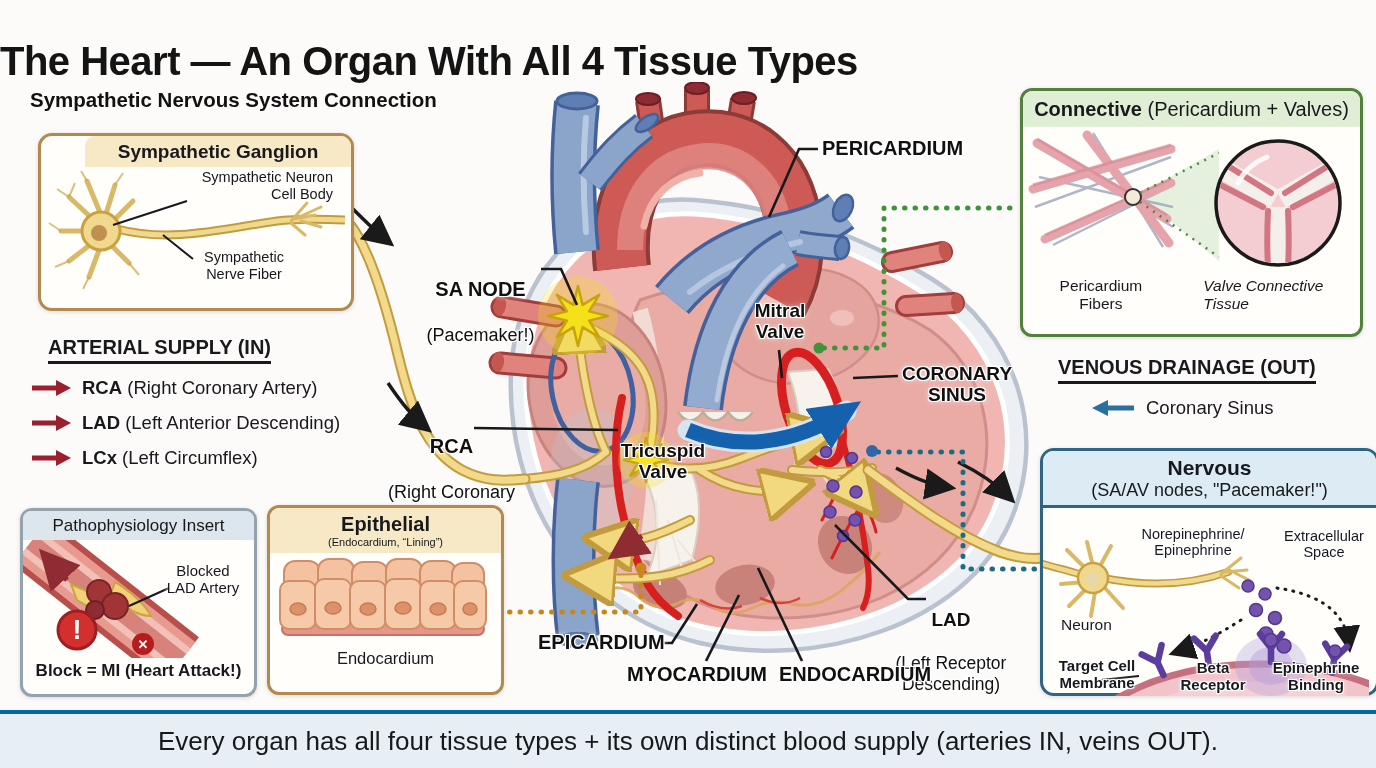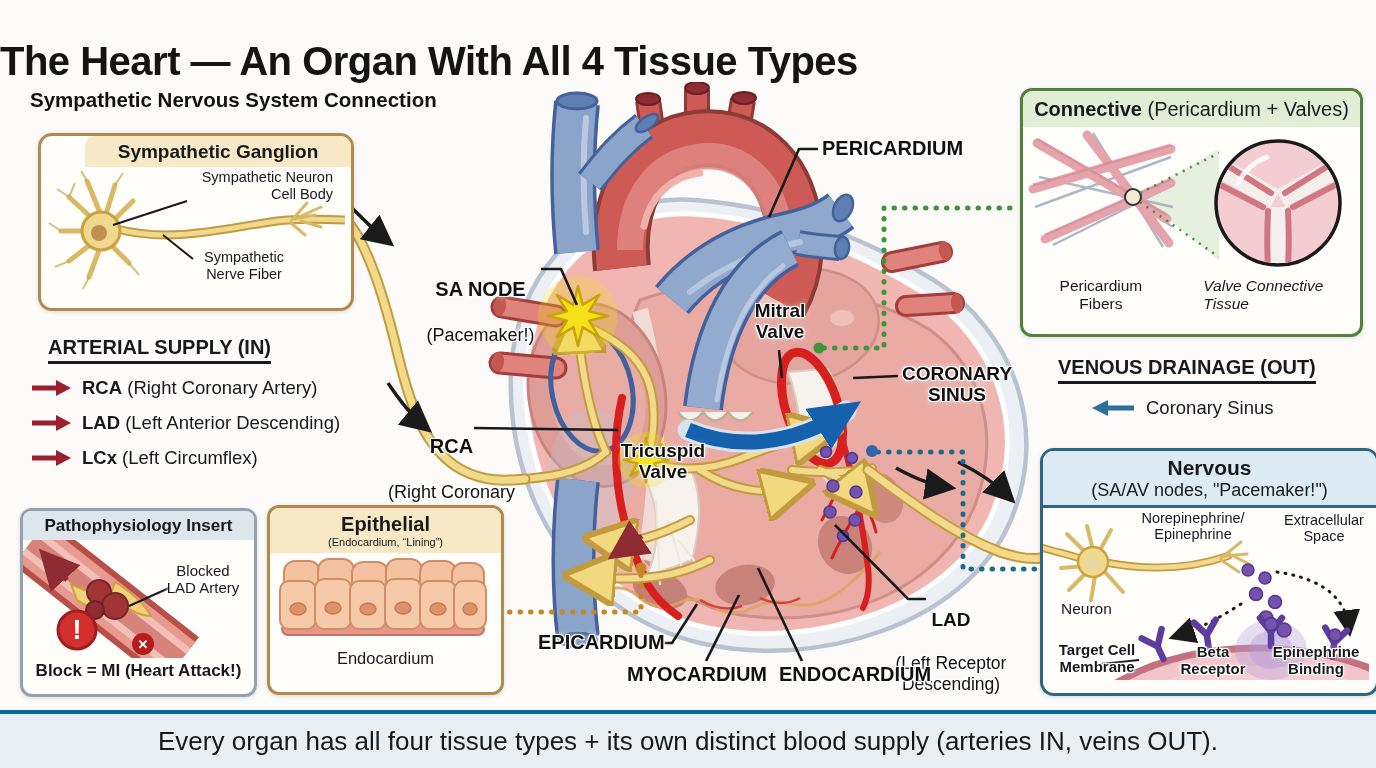--- a/index.html
+++ b/index.html
@@ -325,21 +325,21 @@
     <div class="supply-item" style="margin-left:-18px;">
       <svg width="42" height="18" viewBox="0 0 42 18">
           <rect x="2" y="6.5" width="24" height="5" fill="#9b1f2e"></rect>
           <polygon points="26,1 41,9 26,17" fill="#9b1f2e"></polygon>
         </svg>
       <span><b>LCx</b> <span>(Left Circumflex)</span></span>
     </div>
   </div>
 
   <div class="box z4" style="left:20px;top:508px;width:231px;height:183px;border:3px solid #93a2ad;border-radius:12px;">
-    <div class="box-header" style="background:#dde6ec;font-size:17px;font-weight:700;border-radius:8px 8px 0 0;">Pathophysiology Insert</div>
+    <div class="box-header" style="background:#dde6ec;font-size:17px;font-weight:400;border-radius:8px 8px 0 0;">Pathophysiology Insert</div>
     <div class="box-body" style="height:118px;overflow:hidden;">
       <svg width="225" height="118" viewBox="0 0 225 118">
         <defs>
             <marker id="pmini" markerWidth="8" markerHeight="8" refX="5" refY="4" orient="auto">
               <path d="M0,0 L8,4 L0,8 Z" fill="#8e2b33"></path>
             </marker>
           </defs>
         <path d="M 8,2 L 158,120" stroke="#b84f4a" stroke-width="58" fill="none"></path>
         <path d="M 8,2 L 158,120" stroke="#e89a90" stroke-width="46" fill="none"></path>
         <path d="M 8,2 L 158,120" stroke="#f3c0b7" stroke-width="30" fill="none"></path>
@@ -465,21 +465,21 @@
         </svg>
       <span>Coronary Sinus</span>
     </div>
   </div>
 
   <div class="box z4" style="left:1040px;top:448px;width:333px;height:242px;border:3.5px solid #2e6583;border-radius:14px;">
     <div class="box-header" style="background:#dcebf4;border-bottom:3px solid #2e6583;border-radius:10px 10px 0 0;">
       <div style="font-size:21px;font-weight:700;">Nervous</div>
       <div style="font-size:18px;">(SA/AV nodes, "Pacemaker!")</div>
     </div>
-    <div class="box-body" style="height:172px;overflow:hidden;">
+    <div class="box-body" style="height:172px;overflow:hidden;margin-top:16px;">
       <svg width="326" height="172" viewBox="0 0 326 172">
         <defs>
             <marker id="narrow" markerWidth="9" markerHeight="9" refX="6" refY="4.5" orient="auto">
               <path d="M0,0 L9,4.5 L0,9 Z" fill="#1a1a1a"></path>
             </marker>
           </defs>
 
         <ellipse cx="215" cy="252" rx="195" ry="112" fill="#f3c3ca" stroke="#c4707f" stroke-width="7"></ellipse>
         <ellipse cx="215" cy="258" rx="180" ry="100" fill="#f6d2d6" opacity=".8"></ellipse>
 

